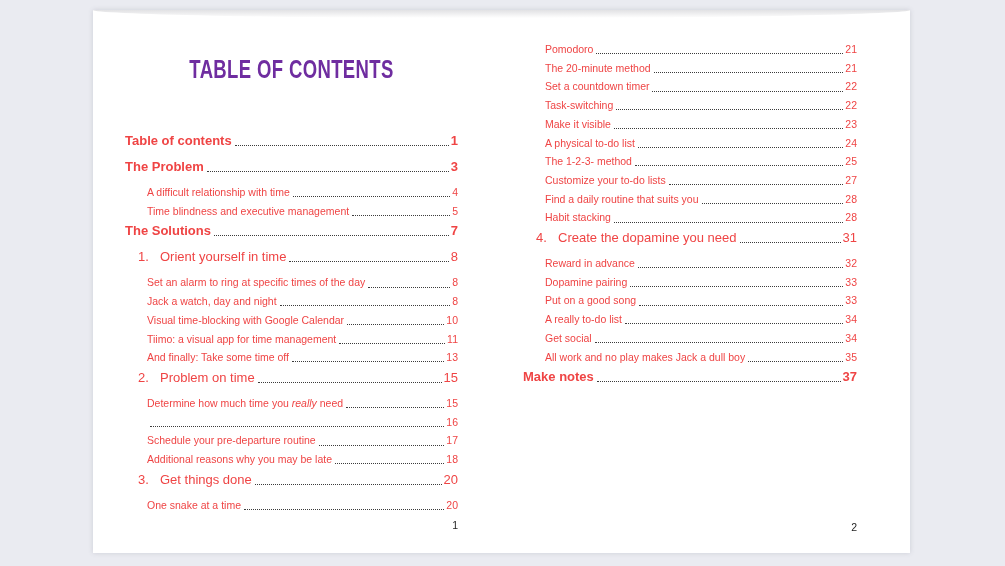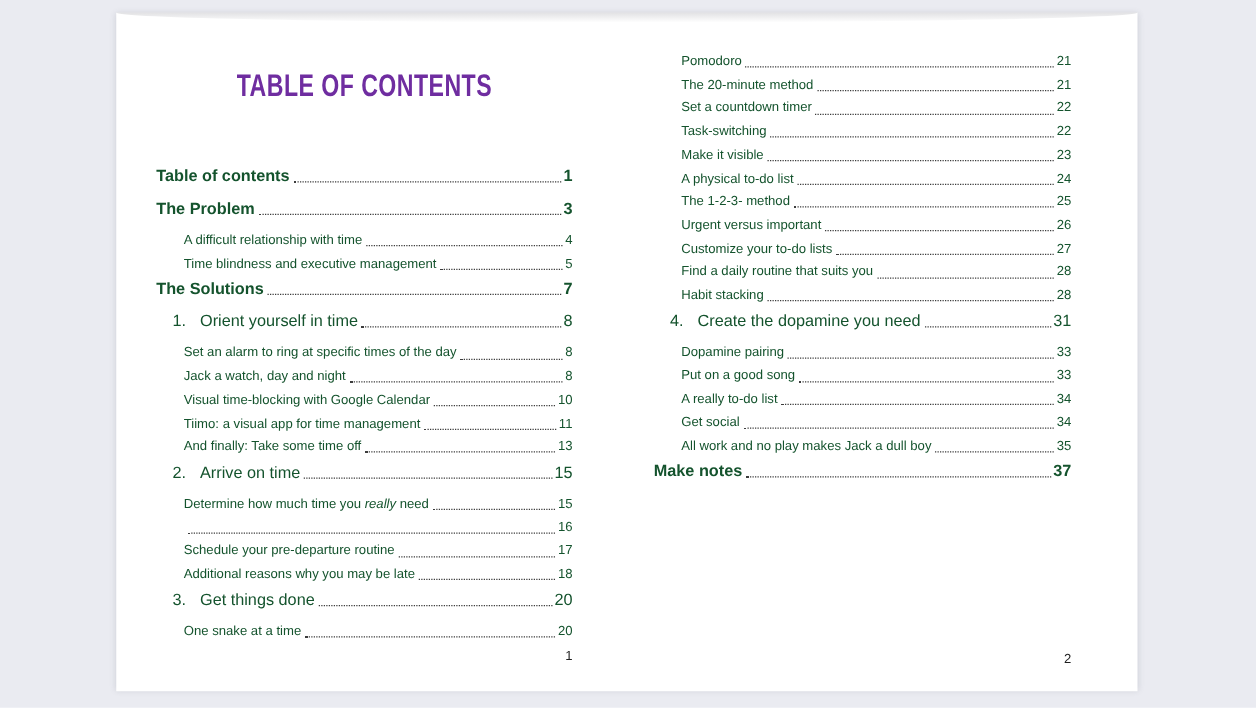--- a/index.html
+++ b/index.html
@@ -39,21 +39,21 @@
     line-height: 26px;
     font-weight: 700;
     color: #6f2da0;
     transform: scaleX(0.74);
     transform-origin: 50% 50%;
     letter-spacing: 0.5px;
     white-space: nowrap;
   }
   .toc-col {
     position: absolute;
-    color: #14532d;
+    color: #ef4444;
   }
   .toc-col.left  { left: 32px;  top: 120px; width: 333px; }
   .toc-col.right { left: 430px; top: 30px;  width: 334px; }
 
   .row { display: flex; }
   .row.sub {
     font-size: 10.5px;
     line-height: 18.7px;
     padding-left: 22px;
   }
@@ -165,21 +165,21 @@
     <span class="pg">11</span>
   </div>
         <div class="row sub">
 
     <span class="lbl"><span class="t1">And finally: Take some time off</span><span class="t2 it"></span><span class="t3"></span></span>
     <span class="leader"></span>
     <span class="pg">13</span>
   </div>
         <div class="row num">
     <span class="numcell">2.</span>
-    <span class="lbl"><span class="t1">Arrive on time</span><span class="t2 it"></span><span class="t3"></span></span>
+    <span class="lbl"><span class="t1">Problem on time</span><span class="t2 it"></span><span class="t3"></span></span>
     <span class="leader"></span>
     <span class="pg">15</span>
   </div>
         <div class="row sub">
 
     <span class="lbl"><span class="t1">Determine how much time you </span><span class="t2 it">really</span><span class="t3"> need</span></span>
     <span class="leader"></span>
     <span class="pg">15</span>
   </div>
         <div class="row sub">
@@ -250,26 +250,20 @@
     <span class="pg">24</span>
   </div>
         <div class="row sub">
 
     <span class="lbl"><span class="t1">The 1-2-3- method</span><span class="t2 it"></span><span class="t3"></span></span>
     <span class="leader"></span>
     <span class="pg">25</span>
   </div>
         <div class="row sub">
 
-    <span class="lbl"><span class="t1">Urgent versus important</span><span class="t2 it"></span><span class="t3"></span></span>
-    <span class="leader"></span>
-    <span class="pg">26</span>
-  </div>
-        <div class="row sub">
-
     <span class="lbl"><span class="t1">Customize your to-do lists</span><span class="t2 it"></span><span class="t3"></span></span>
     <span class="leader"></span>
     <span class="pg">27</span>
   </div>
         <div class="row sub">
 
     <span class="lbl"><span class="t1">Find a daily routine that suits you</span><span class="t2 it"></span><span class="t3"></span></span>
     <span class="leader"></span>
     <span class="pg">28</span>
   </div>
@@ -280,20 +274,26 @@
     <span class="pg">28</span>
   </div>
         <div class="row num">
     <span class="numcell">4.</span>
     <span class="lbl"><span class="t1">Create the dopamine you need</span><span class="t2 it"></span><span class="t3"></span></span>
     <span class="leader"></span>
     <span class="pg">31</span>
   </div>
         <div class="row sub">
 
+    <span class="lbl"><span class="t1">Reward in advance</span><span class="t2 it"></span><span class="t3"></span></span>
+    <span class="leader"></span>
+    <span class="pg">32</span>
+  </div>
+        <div class="row sub">
+
     <span class="lbl"><span class="t1">Dopamine pairing</span><span class="t2 it"></span><span class="t3"></span></span>
     <span class="leader"></span>
     <span class="pg">33</span>
   </div>
         <div class="row sub">
 
     <span class="lbl"><span class="t1">Put on a good song</span><span class="t2 it"></span><span class="t3"></span></span>
     <span class="leader"></span>
     <span class="pg">33</span>
   </div>

